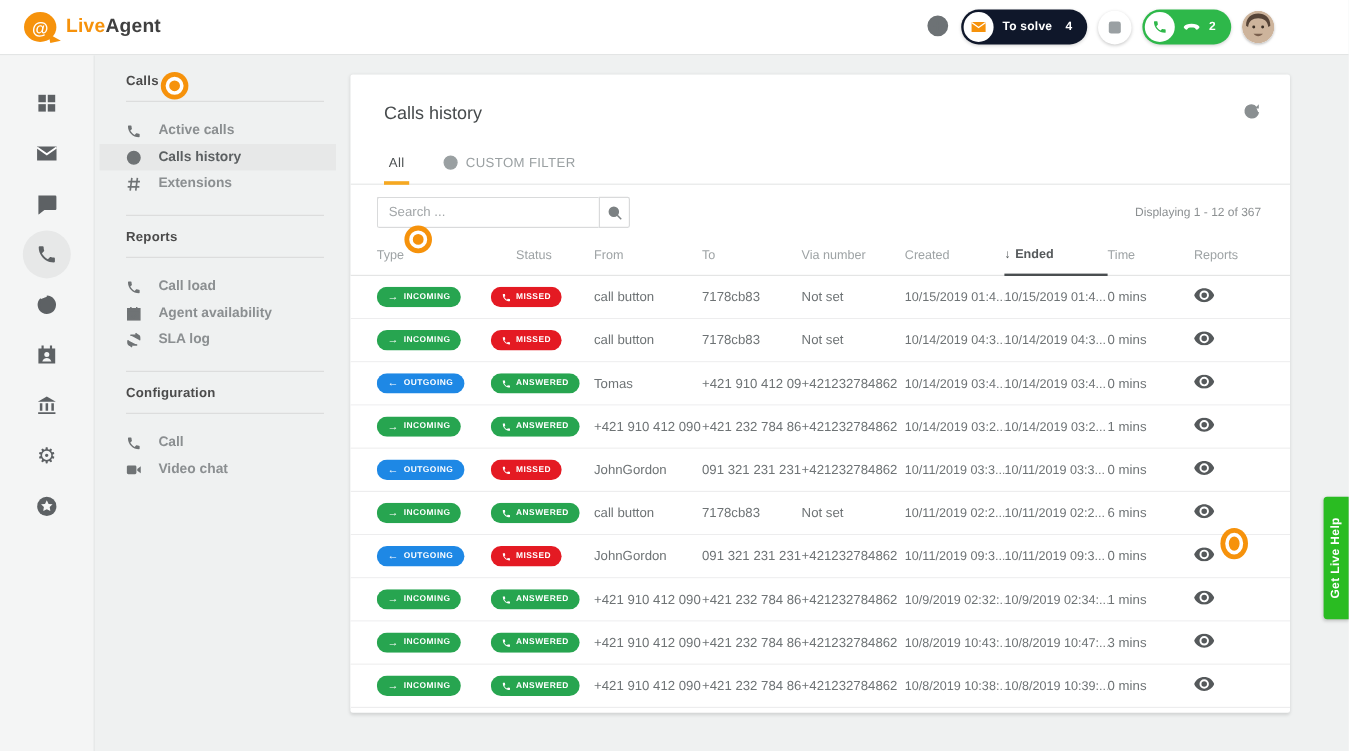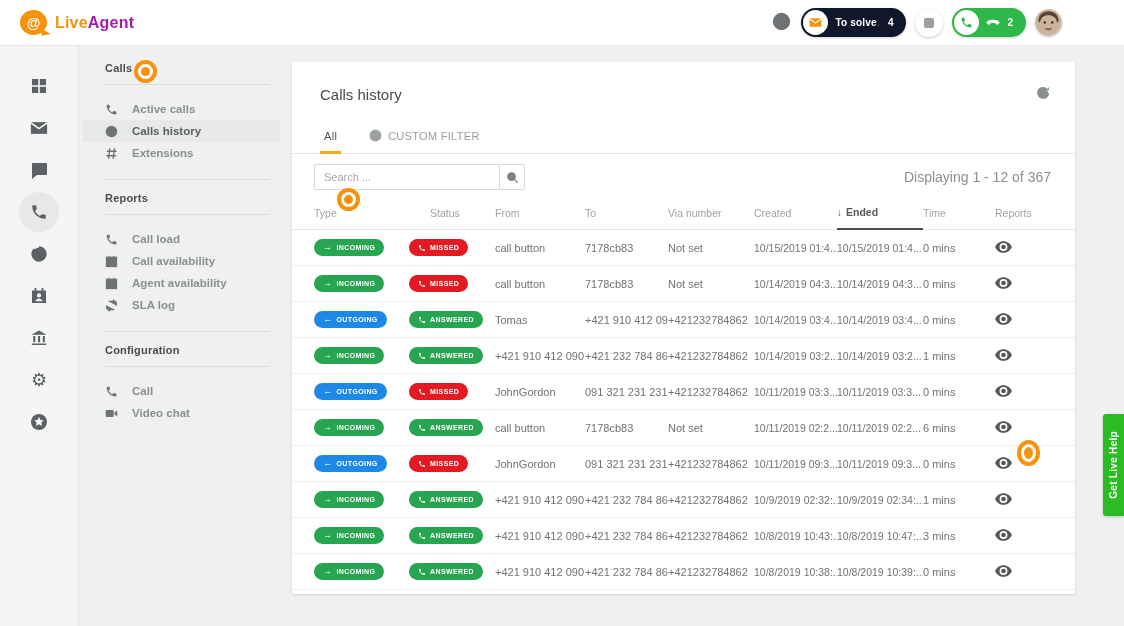--- a/index.html
+++ b/index.html
@@ -6,21 +6,21 @@
   html,body { width:1124px; height:626px; }
   body { font-family:"Liberation Sans","DejaVu Sans",sans-serif; background:#eff1f1; position:relative; overflow:hidden; }
 
   
   .topbar { height:46px; background:#fff; border-bottom:1px solid #e3e5e5; display:flex; align-items:center; justify-content:space-between; padding:0 62px 0 20px; position:relative; z-index:2; }
   .logo { display:flex; align-items:center; gap:8px; cursor:pointer; }
   .logo-bubble { width:27px; height:25px; background:#f6920b; border-radius:50% 50% 50% 50%; color:#fff; font-weight:bold; font-size:14px; display:flex; align-items:center; justify-content:center; position:relative; }
   .logo-bubble::after { content:""; position:absolute; right:-3px; bottom:0px; width:0; height:0; border-style:solid; border-width:8px 0 0 9px; border-color:transparent transparent transparent #f6920b; transform:rotate(-12deg); }
   .logo-text { font-size:16px; font-weight:700; letter-spacing:.2px; }
   .logo-text .lv { color:#f6920b; }
-  .logo-text .ag { color:#a21caf; }
+  .logo-text .ag { color:#404040; }
   .top-actions { display:flex; align-items:center; gap:9px; }
   .icon-btn { background:none; border:none; color:#6d7275; width:22px; height:22px; cursor:pointer; padding:0; }
   .pill { display:flex; align-items:center; border:none; border-radius:15px; height:29px; padding:2px 13px 2px 2px; cursor:pointer; gap:7px; box-shadow:0 1px 3px rgba(0,0,0,.18); }
   .pill.orange { background:#0f172a; }
   .pill.green  { background:#2eb84a; }
   .pill-circle { width:25px; height:25px; border-radius:50%; background:#fff; display:flex; align-items:center; justify-content:center; }
   .pill-label { color:#fff; font-size:10px; font-weight:700; letter-spacing:.2px; }
   .pill-count { color:#fff; font-size:10px; font-weight:700; margin-left:4px; }
   .circle-btn { width:28px; height:28px; border-radius:50%; background:#fff; border:none; box-shadow:0 1px 3px rgba(0,0,0,.22); display:flex; align-items:center; justify-content:center; cursor:pointer; }
   .stop-sq { width:10px; height:10px; border-radius:2px; background:#9aa0a3; }
@@ -54,21 +54,21 @@
   .tabs { display:flex; gap:24px; padding-left:28px; margin-top:20px; border-bottom:1px solid #e7e8e8; }
   .tab { display:flex; align-items:center; gap:6px; font-size:11px; color:#9aa0a2; padding:6px 4px 9px; cursor:pointer; border-bottom:3px solid transparent; margin-bottom:-1px; letter-spacing:.3px; }
   .tab.active { color:#4b4f51; border-bottom-color:#f6a821; }
   .tabic { width:13px; height:13px; color:#9aa0a2; }
 
   .toolbar { display:flex; justify-content:space-between; align-items:center; padding:10px 24px 6px 22px; }
   .search { display:flex;border-radius:11px; }
   .search input { width:185px; height:26px; border:1px solid #d9dadb; border-right:none; border-radius:2px 0 0 2px; padding:0 9px; font-size:11px; color:#555; outline:none; font-family:inherit; }
   .search input::placeholder { color:#a2a6a8; }
   .search-btn { width:26px; height:26px; background:#fff; border:1px solid #d9dadb; border-radius:0 2px 2px 0; color:#7c8183; cursor:pointer; display:flex; align-items:center; justify-content:center; padding:0; }
-  .displaying { font-size:14px; color:#8c9092; }
+  .displaying { font-size:10px; color:#8c9092; }
 
   .grid-cols { display:grid; grid-template-columns:95px 86px 90px 83px 86px 83px 86px 50px 1fr; }
   .thead { padding:6px 24px 0 22px; border-bottom:1px solid #e4e5e5; }
   .th { font-size:10.5px; color:#9ea3a5; padding:4px 0 10px; cursor:pointer; display:flex; align-items:center; gap:4px; }
   .th.c1 { padding-left:21px; }
   .th.c8 { padding-left:22px; }
   .th.sorted { color:#55595b; font-weight:bold; border-bottom:2px solid #4a4e50; margin-bottom:-1px; }
   .sort-arrow { font-size:10px; }
 
   .row { padding:0 24px 0 22px; height:36px; align-items:center; border-bottom:1px solid #ededee; font-size:11px; color:#6e7375; cursor:pointer; background:#fff; }
@@ -258,30 +258,20 @@
       <div class="nav-sec">
      <div class="nav-title">Reports</div>
      <div class="nav-hr"></div>
      <div class="nav-item ">
           <span class="ic nic">
             <svg viewBox="0 0 24 24">
               <path d="M6.62 10.79c1.44 2.83 3.76 5.14 6.59 6.59l2.2-2.2c.27-.27.67-.36 1.02-.24 1.12.37 2.33.57 3.57.57.55 0 1 .45 1 1V20c0 .55-.45 1-1 1-9.39 0-17-7.61-17-17 0-.55.45-1 1-1h3.5c.55 0 1 .45 1 1 0 1.25.2 2.45.57 3.57.11.35.03.74-.25 1.02l-2.2 2.2z"></path>
             </svg>
           </span>
           <span class="nav-label">Call load</span>
-        </div>
-        <div class="nav-item ">
-          <span class="ic nic">
-            <svg viewBox="0 0 16 16" fill="none" stroke="currentColor" stroke-width="1.5">
-              <rect x="1.8" y="2.8" width="12.4" height="11.4"></rect>
-              <path d="M1.8 6.4h12.4M5 1v3M11 1v3"></path>
-              <path d="M5.8 10.3l2 1.9 2.6-3.2" stroke-width="1.3"></path>
-            </svg>
-          </span>
-          <span class="nav-label">Call availability</span>
         </div>
         <div class="nav-item ">
           <span class="ic nic">
             <svg viewBox="0 0 16 16" fill="none" stroke="currentColor" stroke-width="1.5">
               <rect x="1.8" y="2.8" width="12.4" height="11.4"></rect>
               <path d="M1.8 6.4h12.4M5 1v3M11 1v3"></path>
               <path d="M5.8 10.3l2 1.9 2.6-3.2" stroke-width="1.3"></path>
             </svg>
           </span>
           <span class="nav-label">Agent availability</span>

